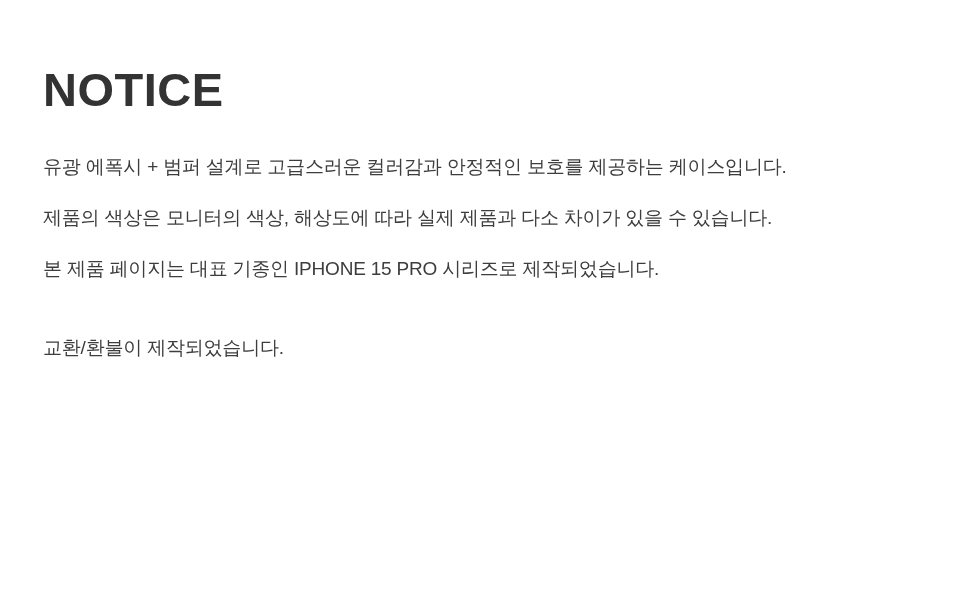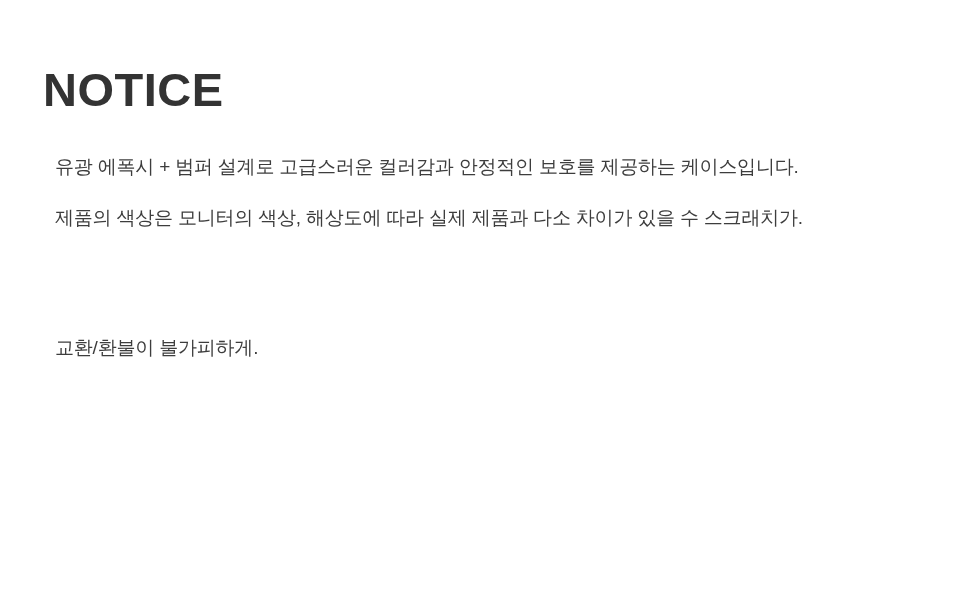--- a/index.html
+++ b/index.html
@@ -25,49 +25,49 @@
     font-size: 47px;
     line-height: 1;
     font-weight: bold;
     letter-spacing: 0.5px;
     color: #333333;
   }
   .notice-body {
     margin-top: 40px;
   }
   .notice-paragraph {
-    margin: 0 0 23px 12px;
+    margin: 0 0 23px 0;
     font-size: 19px;
     line-height: 28px;
     color: #3d3d3d;
     letter-spacing: -0.2px;
     white-space: nowrap;
   }
 </style>
 </head>
 <body>
 
 <div class="page">
   <h1 class="page-title">NOTICE</h1>
 
   <div class="notice-body">
 
     <p class="notice-paragraph">
       <span>유광 에폭시 + 범퍼 설계로 고급스러운 컬러감과 안정적인 보호를 제공하는 케이스입니다.</span>
     </p>
 
     <p class="notice-paragraph">
-      <span>제품의 색상은 모니터의 색상, 해상도에 따라 실제 제품과 다소 차이가 있을 수 스크래치가.</span>
+      <span>제품의 색상은 모니터의 색상, 해상도에 따라 실제 제품과 다소 차이가 있을 수 있습니다.</span>
+    </p>
+
+    <p class="notice-paragraph">
+      <span>본 제품 페이지는 대표 기종인 IPHONE 15 PRO 시리즈로 제작되었습니다.</span><br>
     </p>
 
     <p class="notice-paragraph">
       <br>
-    </p>
-
-    <p class="notice-paragraph">
-      <br>
-      <span>교환/환불이 불가피하게.</span>
+      <span>교환/환불이 제작되었습니다.</span>
     </p>
 
 
 
   </div>
 </div>
 
 </body></html>

